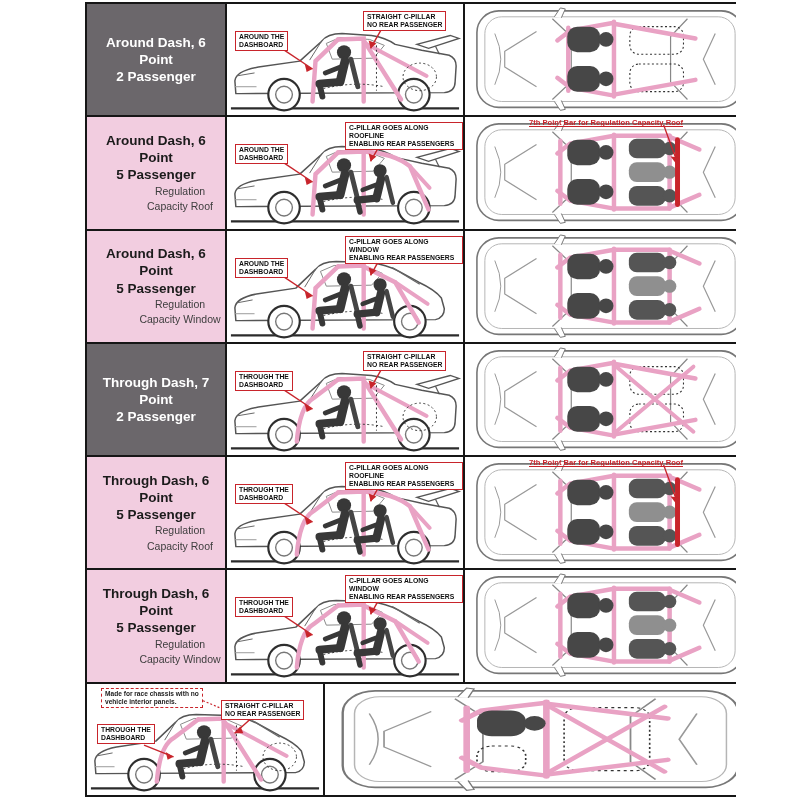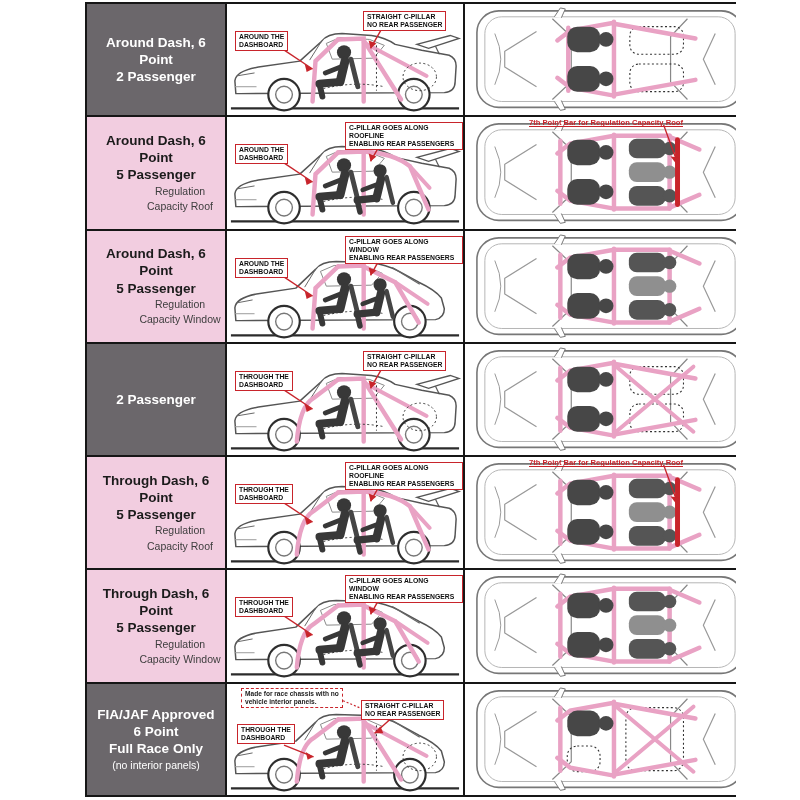--- a/index.html
+++ b/index.html
@@ -278,20 +278,21 @@
             <circle cx="206" cy="32" r="6.8" fill="#555"></circle>
             <rect x="165" y="46" width="37" height="20" rx="8" fill="#8f8f8f"></rect>
             <circle cx="206" cy="56" r="6.8" fill="#8f8f8f"></circle>
             <rect x="165" y="70" width="37" height="20" rx="8" fill="#555"></rect>
             <circle cx="206" cy="80" r="6.8" fill="#555"></circle>
           </svg>
         </div>
       </div>
       <div class="row">
         <div class="cell-label gray">
+          <div class="lbl-line">Through Dash, 7 Point</div>
           <div class="lbl-line">2 Passenger</div>
         </div>
         <div class="cell-side">
           <svg viewBox="0 0 240 113" preserveAspectRatio="none">
             <line x1="4" y1="106" x2="236" y2="106" stroke="#2b2b2b" stroke-width="2.5"></line>
             <path d="M9,91 L8,78 Q9,68 32,64 L74,58 L96,38 Q102,30 117,30 L147,32 Q161,34 171,41 L198,47 L226,52 Q233,55 233,63 L232,79 Q232,89 221,90 L14,91 Z" fill="#fff" stroke="#555" stroke-width="1.5" stroke-linejoin="round"></path>
             <path d="M193,41 L227,32 L236,35 L205,45 Z" fill="#fff" stroke="#555" stroke-width="1.3"></path>
             <line x1="212" y1="43" x2="216" y2="51" stroke="#555" stroke-width="1.2"></line>
             <path d="M101,40 L115,34 L145,36 L160,42 L149,55 L107,56 Z" fill="none" stroke="#888" stroke-width="1"></path>
             <line x1="96" y1="38" x2="84" y2="57" stroke="#666" stroke-width="1"></line>
@@ -535,26 +536,20 @@
             <rect x="165" y="22" width="37" height="20" rx="8" fill="#555"></rect>
             <circle cx="206" cy="32" r="6.8" fill="#555"></circle>
             <rect x="165" y="46" width="37" height="20" rx="8" fill="#8f8f8f"></rect>
             <circle cx="206" cy="56" r="6.8" fill="#8f8f8f"></circle>
             <rect x="165" y="70" width="37" height="20" rx="8" fill="#555"></rect>
             <circle cx="206" cy="80" r="6.8" fill="#555"></circle>
           </svg>
         </div>
       </div>
       <div class="row">
-        <div class="cell-label gray">
-          <div class="lbl-line">FIA/JAF Approved</div>
-          <div class="lbl-line">6 Point</div>
-          <div class="lbl-line">Full Race Only</div>
-          <div class="lbl-sub">(no interior panels)</div>
-        </div>
         <div class="cell-side">
           <svg viewBox="0 0 240 113" preserveAspectRatio="none">
             <line x1="4" y1="106" x2="236" y2="106" stroke="#2b2b2b" stroke-width="2.5"></line>
             <path d="M9,91 L8,78 Q9,68 30,64 L70,58 L90,39 Q96,31 111,31 L145,32 Q162,34 175,41 L195,52 Q212,60 218,68 L221,79 Q221,88 212,90 L14,91 Z" fill="#fff" stroke="#555" stroke-width="1.5" stroke-linejoin="round"></path>
             <line x1="168" y1="37" x2="196" y2="54" stroke="#666" stroke-width="1.2"></line>
             <path d="M95,41 L109,35 L142,36 L158,43 L147,55 L101,56 Z" fill="none" stroke="#888" stroke-width="1"></path>
             <line x1="90" y1="39" x2="79" y2="57" stroke="#666" stroke-width="1"></line>
             <path d="M10,73 L26,70" stroke="#666" stroke-width="1" fill="none"></path>
             <line x1="8" y1="84" x2="28" y2="84" stroke="#999" stroke-width="1"></line>
             <circle cx="58" cy="92" r="16" fill="#fff" stroke="#2e2e2e" stroke-width="2.2"></circle>

